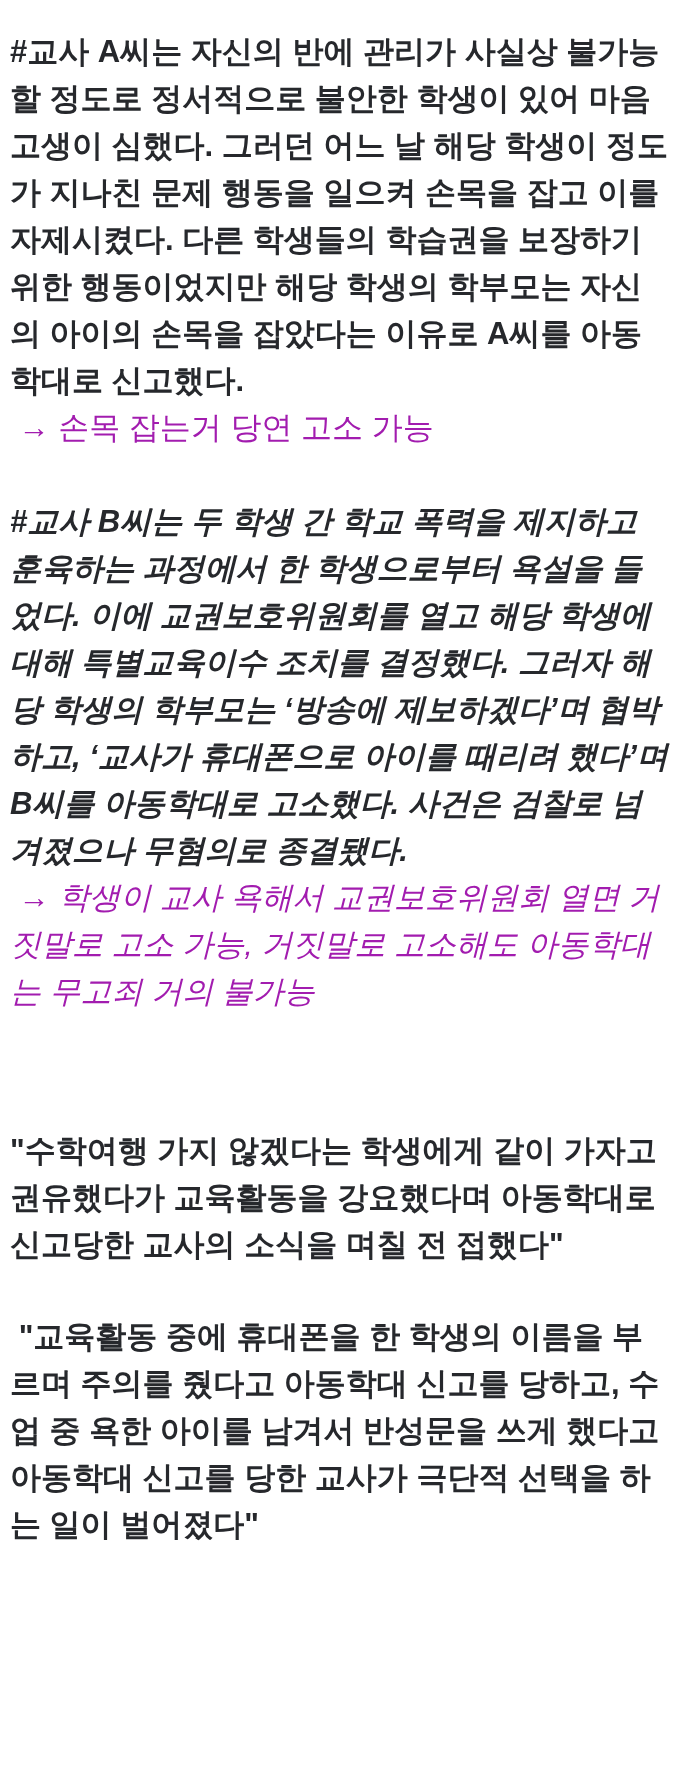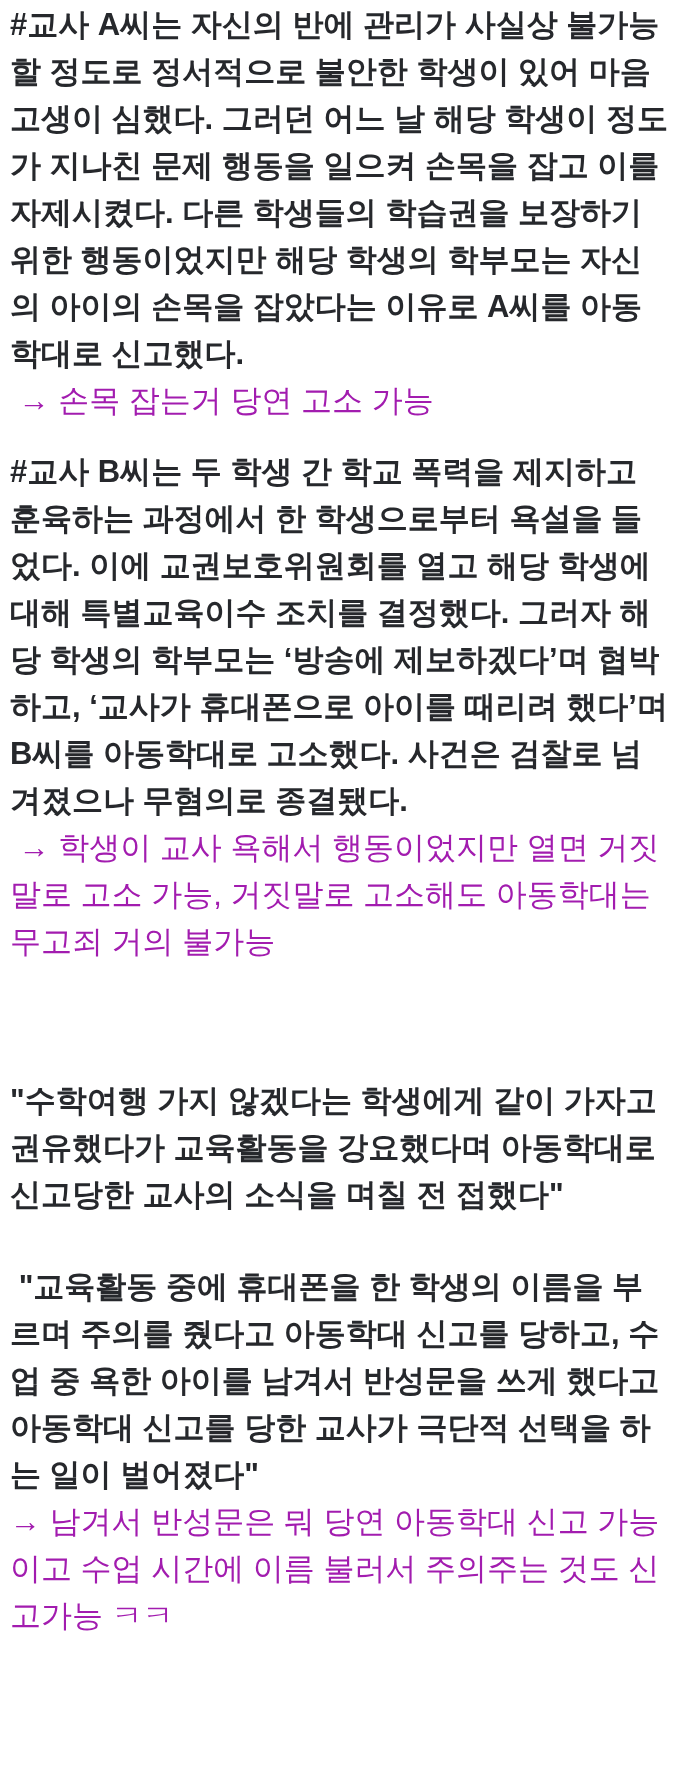--- a/index.html
+++ b/index.html
@@ -5,62 +5,61 @@
   html, body {
     margin: 0;
     padding: 0;
     background: #ffffff;
   }
   .page {
     width: 678px;
     height: 1767px;
     background: #ffffff;
     box-sizing: border-box;
-    padding: 1px 8px 0 10px;
+    padding: 28px 8px 0 10px;
     overflow: hidden;
     font-family: "Liberation Sans", "DejaVu Sans", sans-serif;
   }
   .story, .comment {
     margin: 0;
     font-size: 31px;
     line-height: 47px;
     word-break: break-all;
     white-space: pre-wrap;
     text-align: left;
   }
   .story {
     font-weight: 700;
     color: #26282c;
   }
   .comment {
     font-weight: 400;
     color: #a21caf;
   }
   .section { margin: 0; }
-  .gap-one   { margin-top: 24px; }   
+  .gap-one   { margin-top: 47px; font-style: italic; }   
   .gap-large { margin-top: 112px; }  
   .gap-small { margin-top: 45px; }   
 </style>
 </head>
 <body>
 
 <div class="page">
 
   <div class="section">
     <p class="story">#교사 A씨는 자신의 반에 관리가 사실상 불가능할 정도로 정서적으로 불안한 학생이 있어 마음 고생이 심했다. 그러던 어느 날 해당 학생이 정도가 지나친 문제 행동을 일으켜 손목을 잡고 이를 자제시켰다. 다른 학생들의 학습권을 보장하기 위한 행동이었지만 해당 학생의 학부모는 자신의 아이의 손목을 잡았다는 이유로 A씨를 아동학대로 신고했다.</p>
     <p class="comment"> → 손목 잡는거 당연 고소 가능</p>
   </div>
 
   <div class="section gap-one">
     <p class="story">#교사 B씨는 두 학생 간 학교 폭력을 제지하고 훈육하는 과정에서 한 학생으로부터 욕설을 들었다. 이에 교권보호위원회를 열고 해당 학생에 대해 특별교육이수 조치를 결정했다. 그러자 해당 학생의 학부모는 ‘방송에 제보하겠다’며 협박하고, ‘교사가 휴대폰으로 아이를 때리려 했다’며 B씨를 아동학대로 고소했다. 사건은 검찰로 넘겨졌으나 무혐의로 종결됐다.</p>
-    <p class="comment"> → 학생이 교사 욕해서 행동이었지만 열면 거짓말로 고소 가능, 거짓말로 고소해도 아동학대는 무고죄 거의 불가능</p>
+    <p class="comment"> → 학생이 교사 욕해서 교권보호위원회 열면 거짓말로 고소 가능, 거짓말로 고소해도 아동학대는 무고죄 거의 불가능</p>
   </div>
 
   <div class="section gap-large">
     <p class="story">"수학여행 가지 않겠다는 학생에게 같이 가자고 권유했다가 교육활동을 강요했다며 아동학대로 신고당한 교사의 소식을 며칠 전 접했다"</p>
   </div>
 
   <div class="section gap-small">
     <p class="story"> "교육활동 중에 휴대폰을 한 학생의 이름을 부르며 주의를 줬다고 아동학대 신고를 당하고, 수업 중 욕한 아이를 남겨서 반성문을 쓰게 했다고 아동학대 신고를 당한 교사가 극단적 선택을 하는 일이 벌어졌다"</p>
-    <p class="comment">→ 남겨서 반성문은 뭐 당연 아동학대 신고 가능이고 수업 시간에 이름 불러서 주의주는 것도 신고가능 ㅋㅋ</p>
   </div>
 
 </div>
 
 </body></html>

